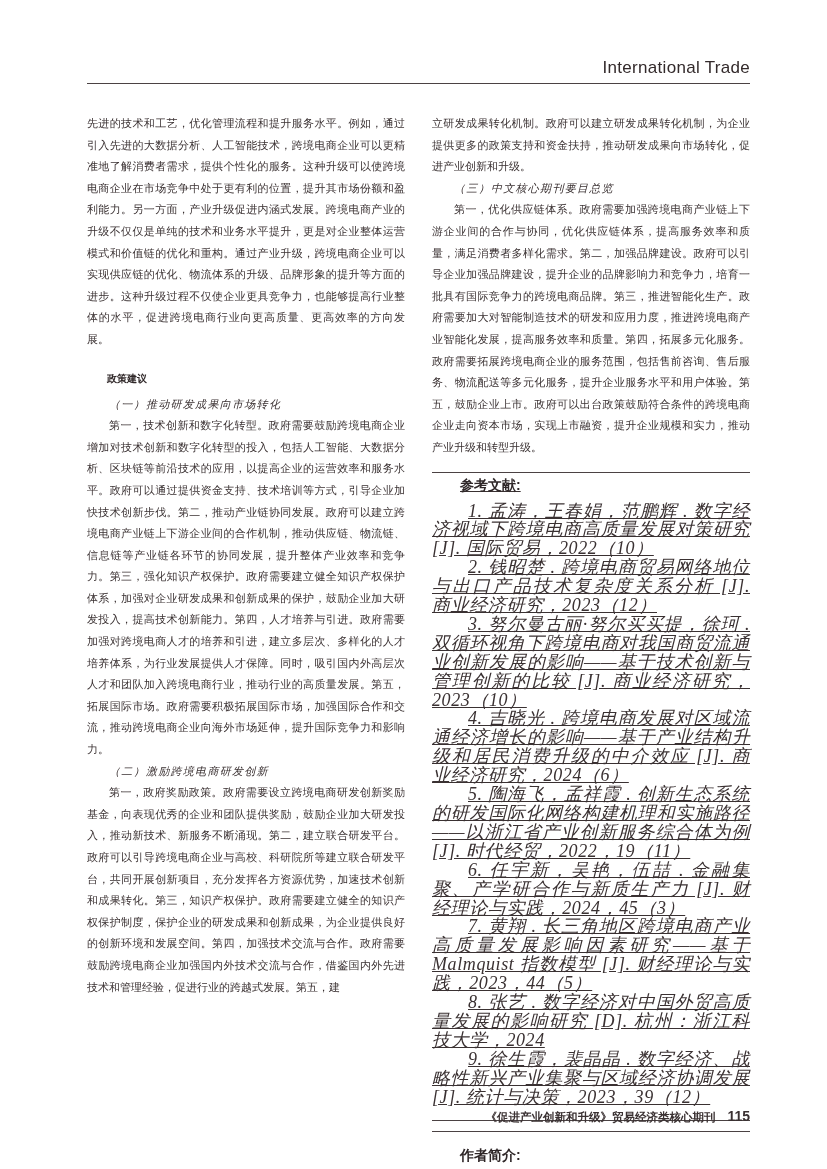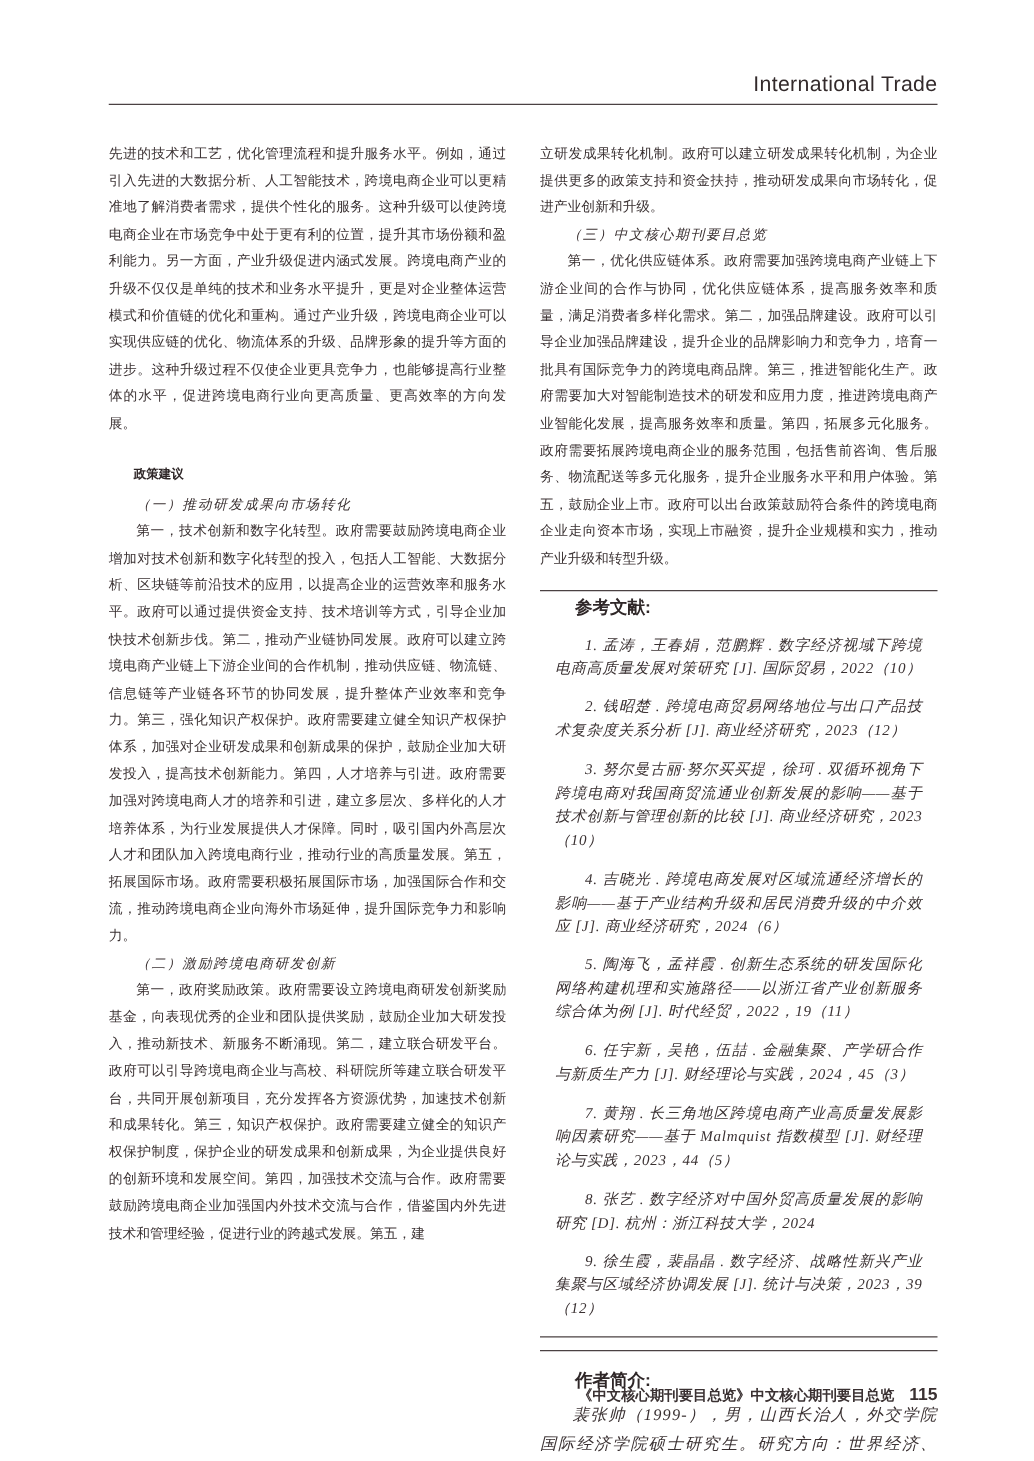--- a/index.html
+++ b/index.html
@@ -57,31 +57,32 @@
   }
   p.kai {
     font-style: italic;
     letter-spacing: 1.3px;
   }
   
   .references-box {
     margin-top: 13px;
     padding-top: 0;
     border-top: 1.5px solid #4b4243;
+    text-decoration: underline;
   }
   .box-heading {
     font-family: "Liberation Sans", "DejaVu Sans", sans-serif;
     font-size: 14px;
     font-weight: bold;
     color: #2f2728;
     margin: 4px 0 7px 2em;
   }
   p.ref-item {
-    margin: 12px;
-    font-size: 12px;
+    margin: 0;
+    font-size: 18px;
     line-height: 18.9px;
     text-align: justify;
     text-indent: 2em;
     font-style: italic;
     letter-spacing: 0.6px;
     color: #3a3132;
   }
   
   .author-sep { margin-top: 13px; border-top: 1.5px solid #4b4243; }
   .author-box {
@@ -156,15 +157,15 @@
         <div class="author-box">
           <div class="box-heading">作者简介:</div>
           <p class="author-text">裴张帅（1999-），男，山西长治人，外交学院国际经济学院硕士研究生。研究方向：世界经济、跨境电商；张文佳（1978-），女，河南舞阳人，工商管理博士，外交学院国际经济学院副教授。研究方向：金融经济、经济外交、跨境电商。</p>
         </div>
       </div>
 
     </div>
   </div>
 
   <div class="page-footer">
-    <span class="note">《中文核心期刊要目总览》中文核心期刊要目总览</span><span class="pagenum">115</span>
+    <span class="note">《促进产业创新和升级》贸易经济类核心期刊</span><span class="pagenum">115</span>
   </div>
 </div>
 
 </body></html>

